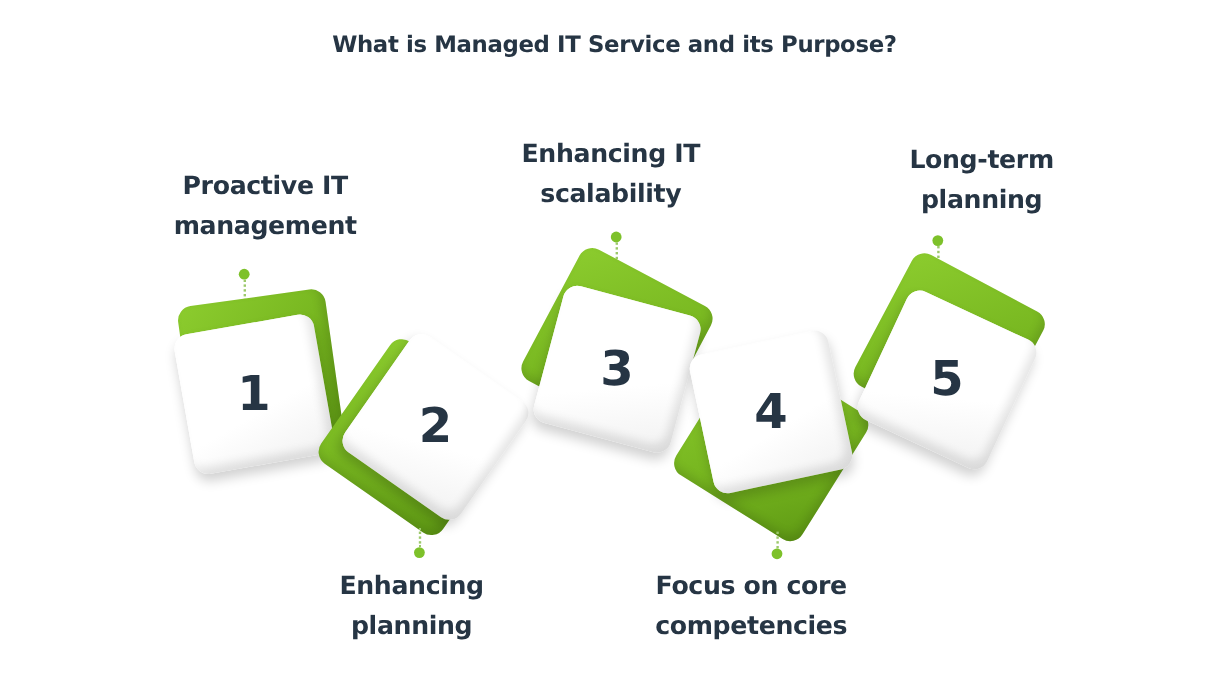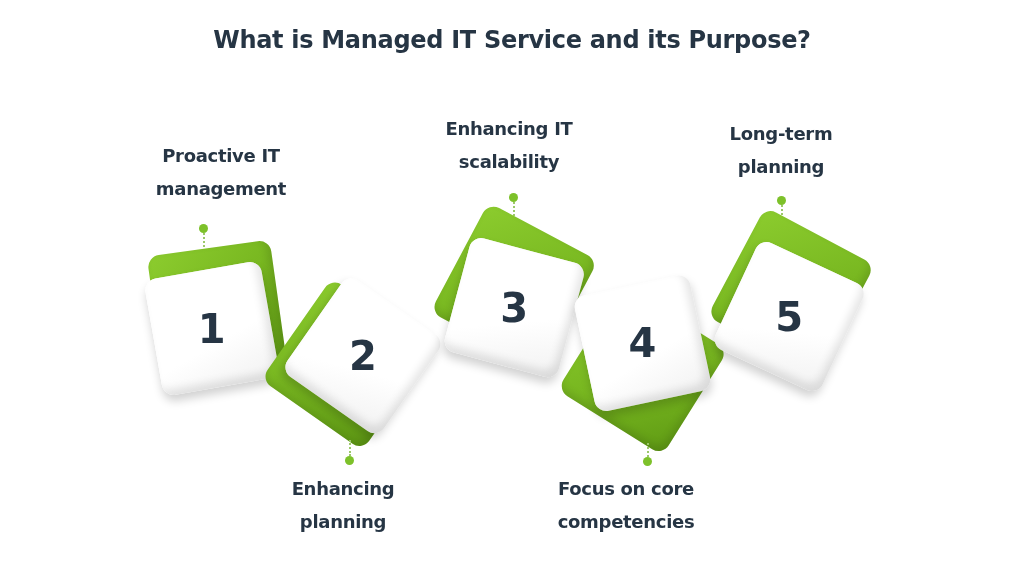--- a/index.html
+++ b/index.html
@@ -4,26 +4,26 @@
   <style>
     html, body { margin: 0; padding: 0; }
     body {
       width: 1024px; height: 574px; background: #ffffff;
       position: relative; overflow: hidden;
       font-family: "DejaVu Sans", "Liberation Sans", sans-serif;
       color: #263544;
     }
     .title {
       position: absolute; left: 0; top: 26px; width: 1024px;
-      text-align: center; font-size: 24px; font-weight: bold;
+      text-align: center; font-size: 19px; font-weight: bold;
       color: #263544; letter-spacing: -0.3px;
     }
     .label {
       position: absolute; width: 220px; text-align: center;
-      font-size: 18px; line-height: 33px; color: #263544;
+      font-size: 21px; line-height: 33px; color: #263544;
       font-weight: bold; letter-spacing: -0.3px;
     }
     .label span { display: block; }
     .dot {
       position: absolute; width: 9px; height: 9px; border-radius: 50%;
       background: #7dc12a;
     }
     .dash {
       position: absolute; width: 0; height: 20px;
       border-left: 2px dotted #9cc96a;
@@ -97,21 +97,21 @@
     <span class="num" style="transform: rotate(12deg);">4</span>
   </div>
 </div>
 <div class="dash" style="left:647px; top:443px; height:14px;"></div>
 <div class="dot" style="left:643px; top:457px;"></div>
 <div class="label" style="left:516px; top:472px;">
   <span>Focus on core</span>
   <span>competencies</span>
 </div>
 
-<div class="label" style="left:671px; top:117px;text-align:center;">
+<div class="label" style="left:708px; top:117px;text-align:center;">
   <span>Long-term</span>
   <span>planning</span>
 </div>
 <div class="dot" style="left:777px; top:196px;"></div>
 <div class="dash" style="left:781px; top:205px; height:14px;"></div>
 <div class="step" style="left:788px; top:305px;">
   <div class="green" style="transform: rotate(28deg) translate(-4px,-14px);"></div>
   <div class="card" style="transform: rotate(25deg) translate(6px,10px);">
     <span class="num" style="transform: rotate(-25deg);">5</span>
   </div>

